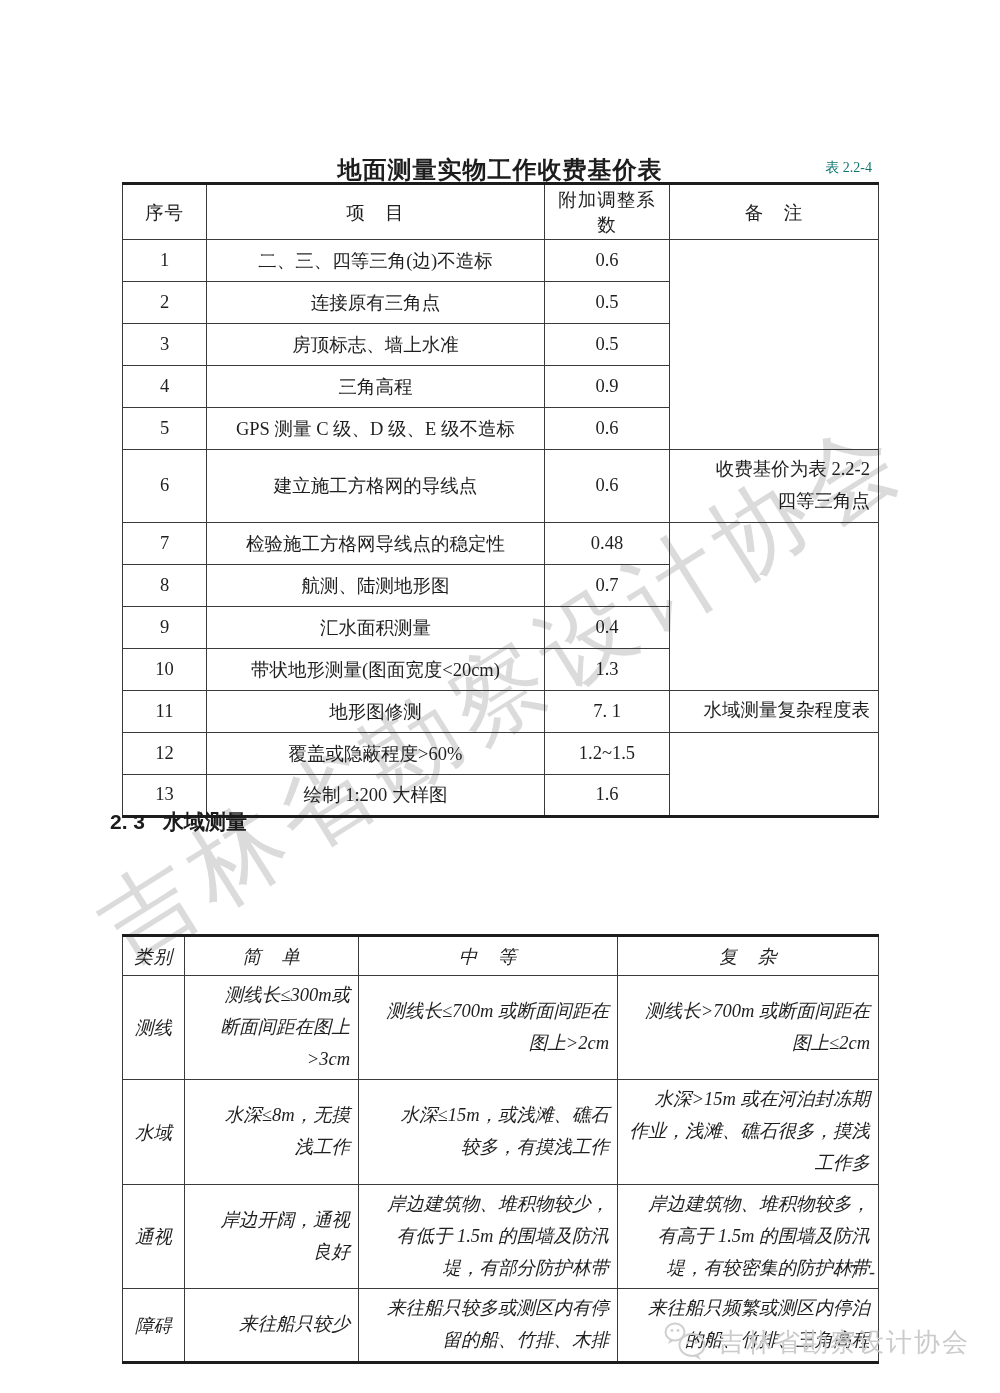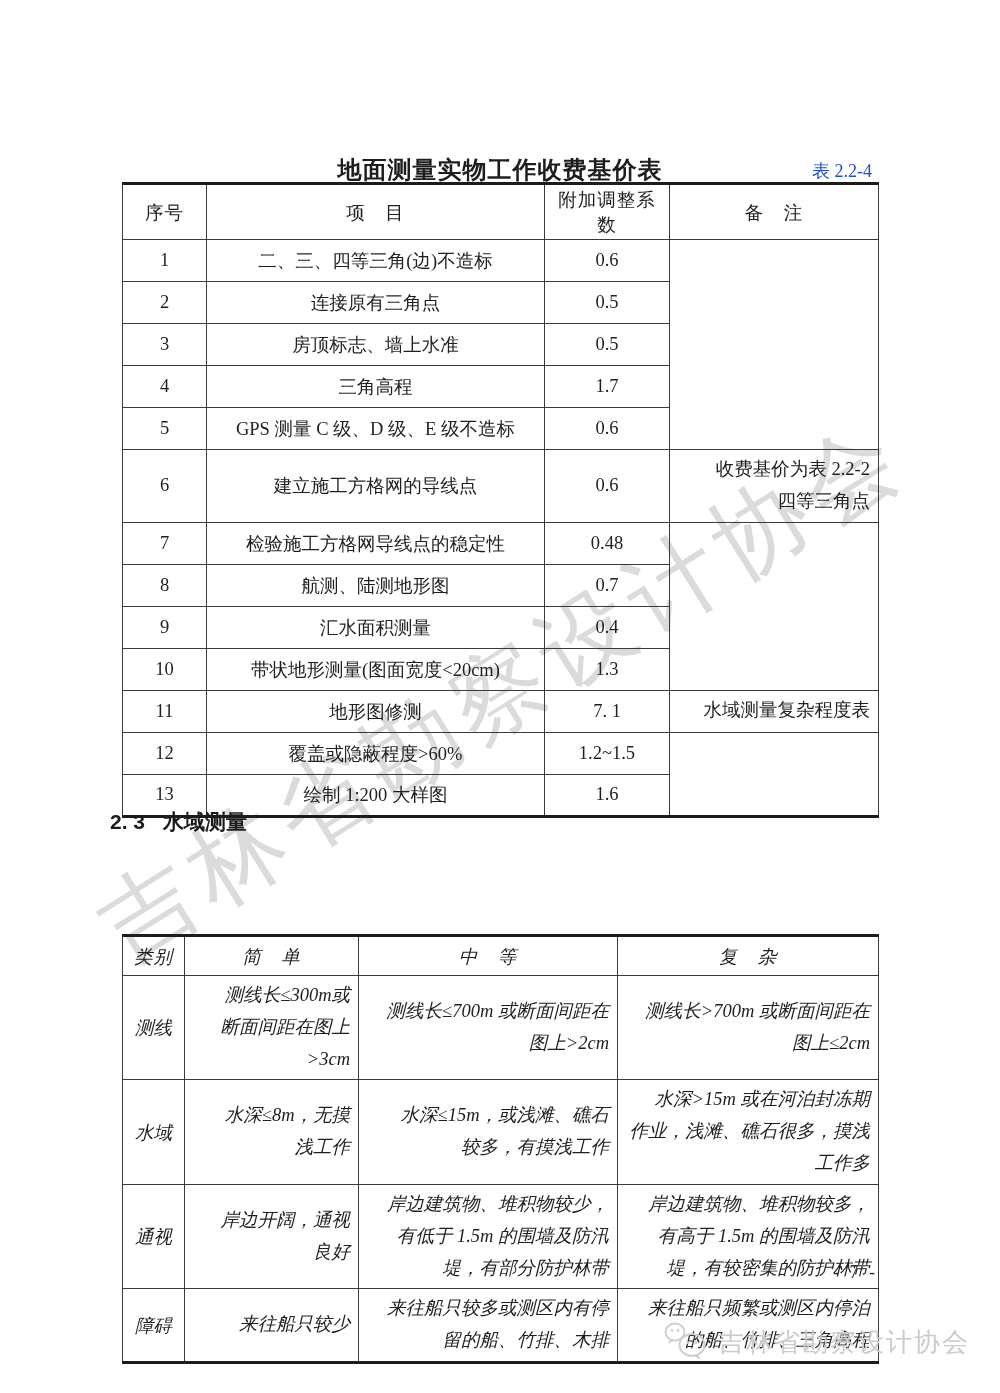--- a/index.html
+++ b/index.html
@@ -38,23 +38,23 @@
   .caption .tbl-title{
     font-family:"Liberation Sans","DejaVu Sans",sans-serif;
     font-weight:bold;
     font-size:24px;
     letter-spacing:1px;
     color:#1d1d1d;
   }
   .caption .tbl-no{
     position:absolute;
     right:6px; top:5px;
-    font-size:18px;
+    font-size:14px;
     font-weight:normal;
-    color:#1d4ed8;
+    color:#0f766e;
   }
   .t1-caption{ top:142px;margin-top:12px; }
   .t2-caption{ top:864px; }
 
   table{
     position:absolute;
     left:122px;
     border-collapse:collapse;
     table-layout:fixed;
     width:756px;
@@ -171,21 +171,21 @@
           <td class="coeff">0.5</td>
         </tr>
         <tr>
           <td class="num">3</td>
           <td class="item">房顶标志、墙上水准</td>
           <td class="coeff">0.5</td>
         </tr>
         <tr>
           <td class="num">4</td>
           <td class="item">三角高程</td>
-          <td class="coeff">1.7</td>
+          <td class="coeff">0.9</td>
         </tr>
         <tr>
           <td class="num">5</td>
           <td class="item">GPS 测量 C 级、D 级、E 级不造标</td>
           <td class="coeff">0.6</td>
         </tr>
         <tr>
           <td class="num">6</td>
           <td class="item">建立施工方格网的导线点</td>
           <td class="coeff">0.6</td>

